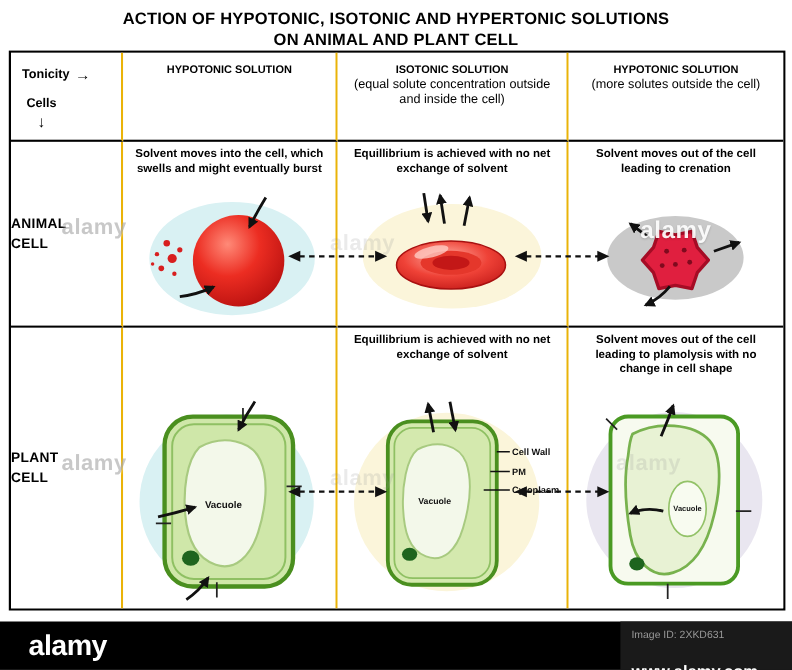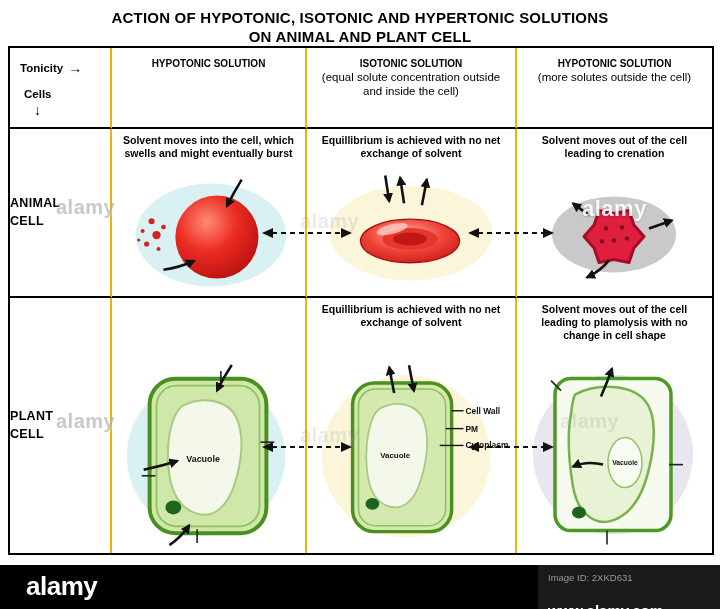--- a/index.html
+++ b/index.html
@@ -53,21 +53,21 @@
   .wm.faint { color:rgba(150,150,150,0.20); }
   .wm.white { color:rgba(255,255,255,0.92); font-size:22px; text-shadow:0 1px 2px rgba(0,0,0,0.18); }
   .footer {
     position:absolute; left:0; bottom:0; width:720px; height:44px; background:#000;
   }
   .brand {
     position:absolute; left:26px; top:6px; color:#fff;
     font-size:26px; font-weight:bold; letter-spacing:-0.5px;
   }
   .meta {
-    position:absolute; right:0; top:0; width:182px; height:44px;
+    position:absolute; right:0; top:0; width:156px; height:44px;
     background:#1a1a1a; padding:7px 10px;
   }
   .imgid { color:#9a9a9a; font-size:9.5px; }
   .url   { color:#fff; font-size:15px; font-weight:bold; margin-top:19px; }
   svg text { font-family:"Liberation Sans", sans-serif; }
 </style>
 </head>
 <body>
 
 <div class="page">

